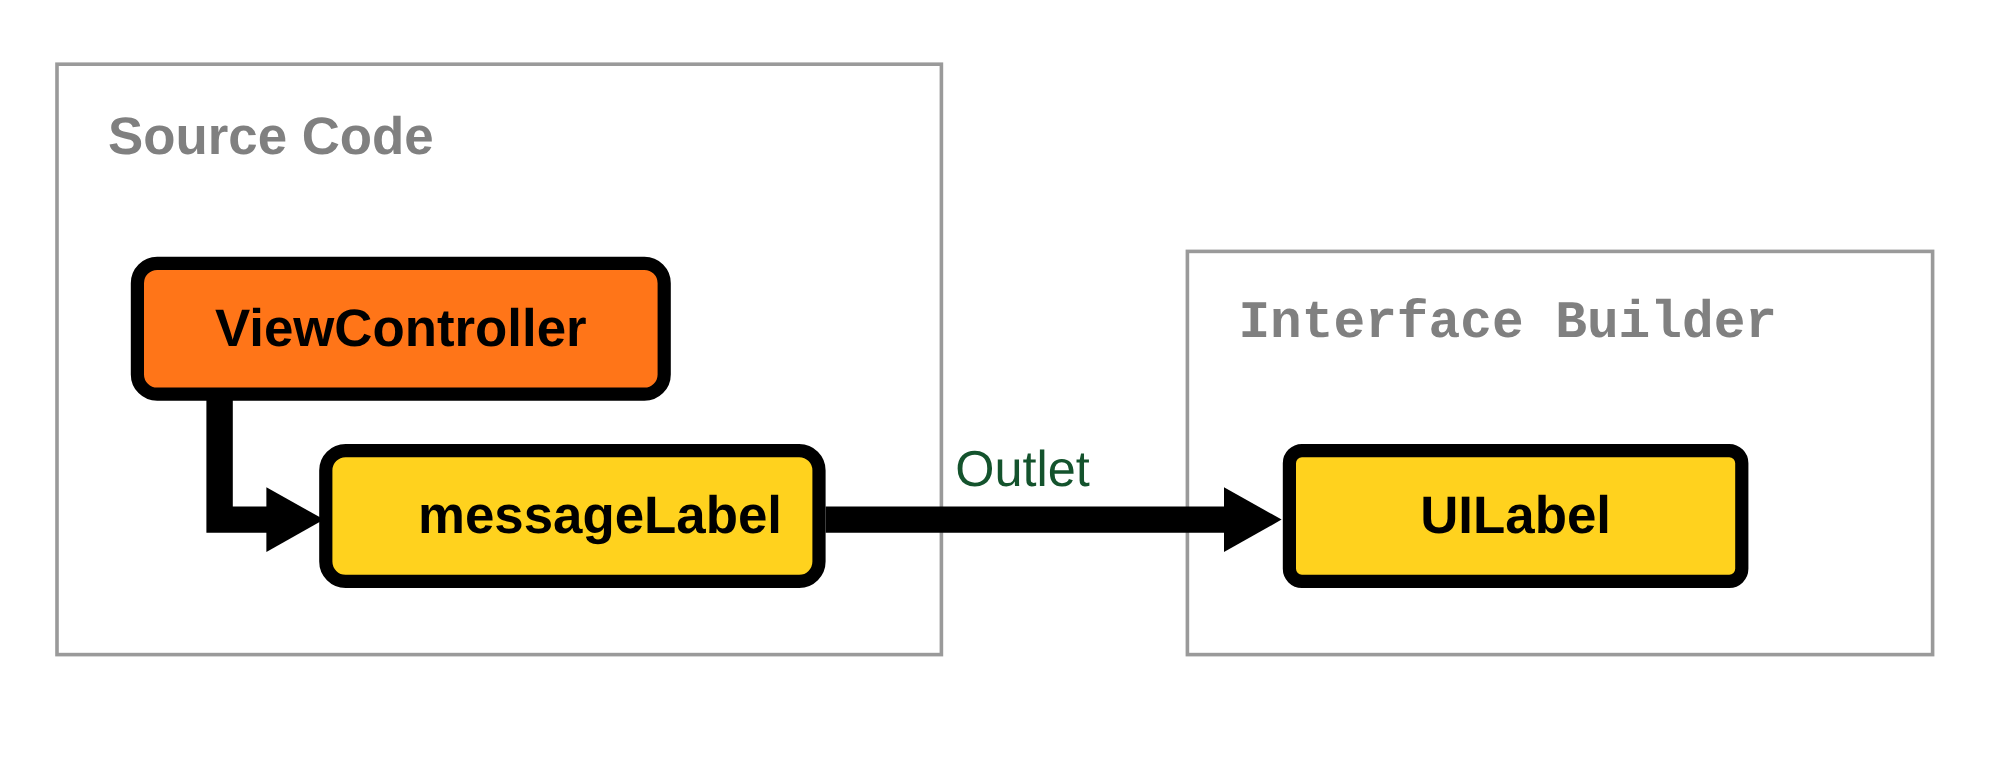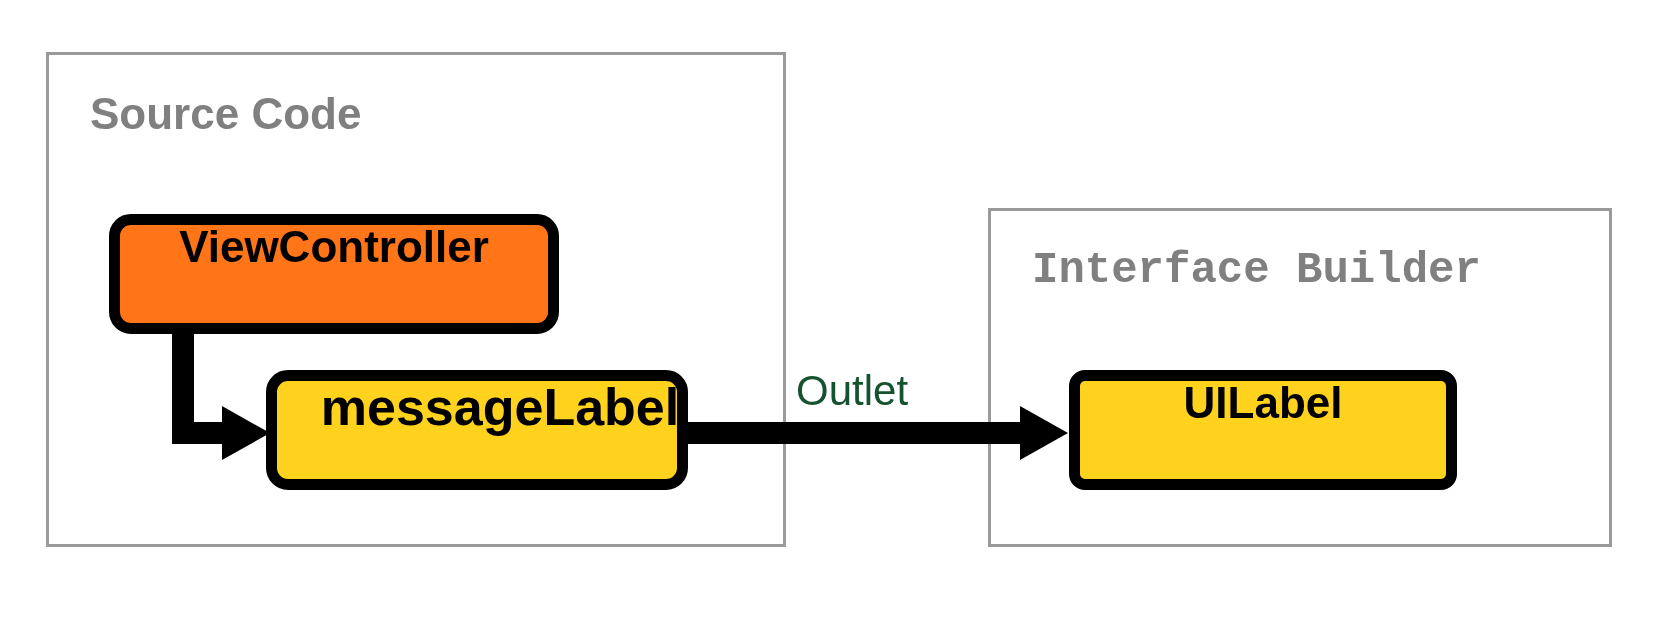--- a/index.html
+++ b/index.html
@@ -34,21 +34,21 @@
     line-height: 1;
   }
 
   
   .node {
     position: absolute;
     box-sizing: border-box;
     border: 11px solid #000000;
     border-radius: 22px;
     display: flex;
-    align-items: flex-start;
+    align-items: center;
     justify-content: center;
     color: #000000;
     font-weight: bold;
     white-space: nowrap;
     line-height: 1;
   }
   .node-orange { background: #FF7518; }
   .node-yellow { background: #FFD21E; }
 
   
@@ -89,21 +89,21 @@
     <line x1="688" y1="433" x2="1032" y2="433" stroke="#000000" stroke-width="22" stroke-linecap="butt"></line>
     <polygon points="1068,433 1020,406 1020,460" fill="#000000"></polygon>
   </svg>
 
   <div class="edge-label" style="left:796px; top:370px; font-size:42px;">Outlet</div>
 
   <div class="node node-orange" style="left:109px; top:214px; width:450px; height:120px; font-size:44px;">
     <span>ViewController</span>
   </div>
 
-  <div class="node node-yellow" style="left:266px; top:370px; width:422px; height:120px; font-size:52px;padding-left:46px;">
+  <div class="node node-yellow" style="left:266px; top:370px; width:422px; height:120px; font-size:44px;padding-left:46px;">
     <span>messageLabel</span>
   </div>
 
   <div class="node node-yellow" style="left:1069px; top:370px; width:388px; height:120px; font-size:44px;border-radius:16px;">
     <span>UILabel</span>
   </div>
 
 </div>
 
 </body></html>

